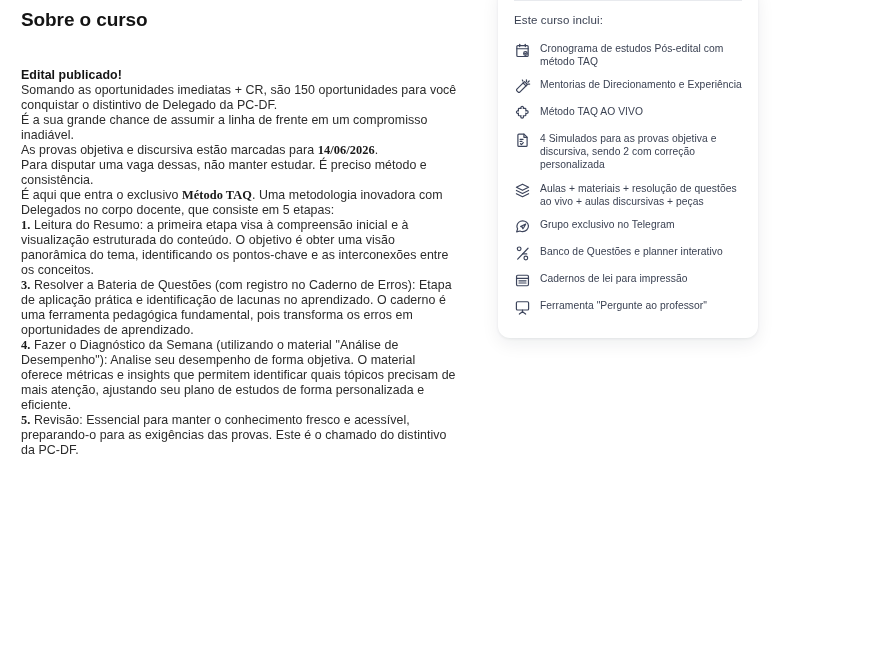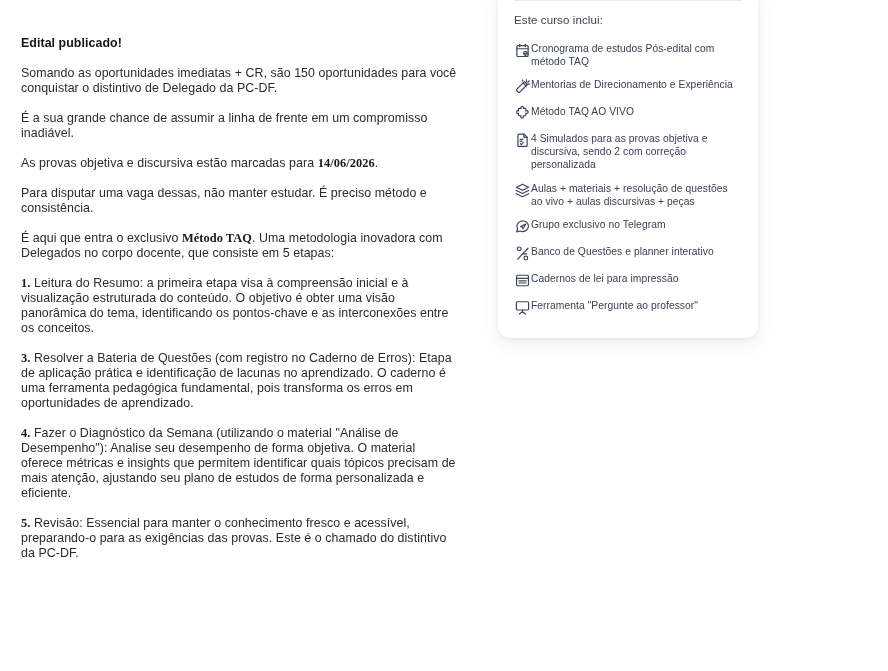--- a/index.html
+++ b/index.html
@@ -38,21 +38,20 @@
   }
   .para {
     margin: 0;
     padding: 0;
     font-size: 12.4px;
     line-height: 15px;
     color: #2b2b2b;
     letter-spacing: 0.005em;
   }
   .para + .para {
-    margin-top: 15px;
   }
   .para.first {
     margin-top: 36px;
   }
   .para b, .para strong {
     font-weight: 700;
     color: #1a1a1a;
     font-family: Liberation Serif, serif;
   }
   .para.lead {
@@ -86,20 +85,21 @@
     letter-spacing: 0.01em;
   }
   .include-list {
     list-style: none;
     margin: 0;
     padding: 0;
   }
   .include-item {
     display: flex;
     align-items: flex-start;
+    gap: 9px;
     padding: 4.5px 0;
   }
   .include-icon {
     flex: 0 0 17px;
     width: 17px;
     height: 17px;
     margin-top: 1px;
     color: #3d455c;
     display: block;
   }
@@ -113,20 +113,21 @@
     line-height: 13.2px;
     color: #3a4152;
     letter-spacing: 0.005em;
     padding-top: 1px;
   }
 </style>
 </head>
 <body>
 
 <section class="about-col">
+  <h2 class="about-heading">Sobre o curso</h2>
   <div class="about-body">
       <p class="para lead first">Edital publicado!</p>
       <p class="para">Somando as oportunidades imediatas + CR, são 150 oportunidades para você conquistar o distintivo de Delegado da PC-DF.</p>
       <p class="para">É a sua grande chance de assumir a linha de frente em um compromisso inadiável.</p>
       <p class="para">As provas objetiva e discursiva estão marcadas para <b>14/06/2026</b>.</p>
       <p class="para">Para disputar uma vaga dessas, não manter estudar. É preciso método e consistência.</p>
       <p class="para">É aqui que entra o exclusivo <b>Método TAQ</b>. Uma metodologia inovadora com Delegados no corpo docente, que consiste em 5 etapas:</p>
       <p class="para"><b>1.</b> Leitura do Resumo: a primeira etapa visa à compreensão inicial e à visualização estruturada do conteúdo. O objetivo é obter uma visão panorâmica do tema, identificando os pontos-chave e as interconexões entre os conceitos.</p>
       <p class="para"><b>3.</b> Resolver a Bateria de Questões (com registro no Caderno de Erros): Etapa de aplicação prática e identificação de lacunas no aprendizado. O caderno é uma ferramenta pedagógica fundamental, pois transforma os erros em oportunidades de aprendizado.</p>
       <p class="para"><b>4.</b> Fazer o Diagnóstico da Semana (utilizando o material "Análise de Desempenho"): Analise seu desempenho de forma objetiva. O material oferece métricas e insights que permitem identificar quais tópicos precisam de mais atenção, ajustando seu plano de estudos de forma personalizada e eficiente.</p>

